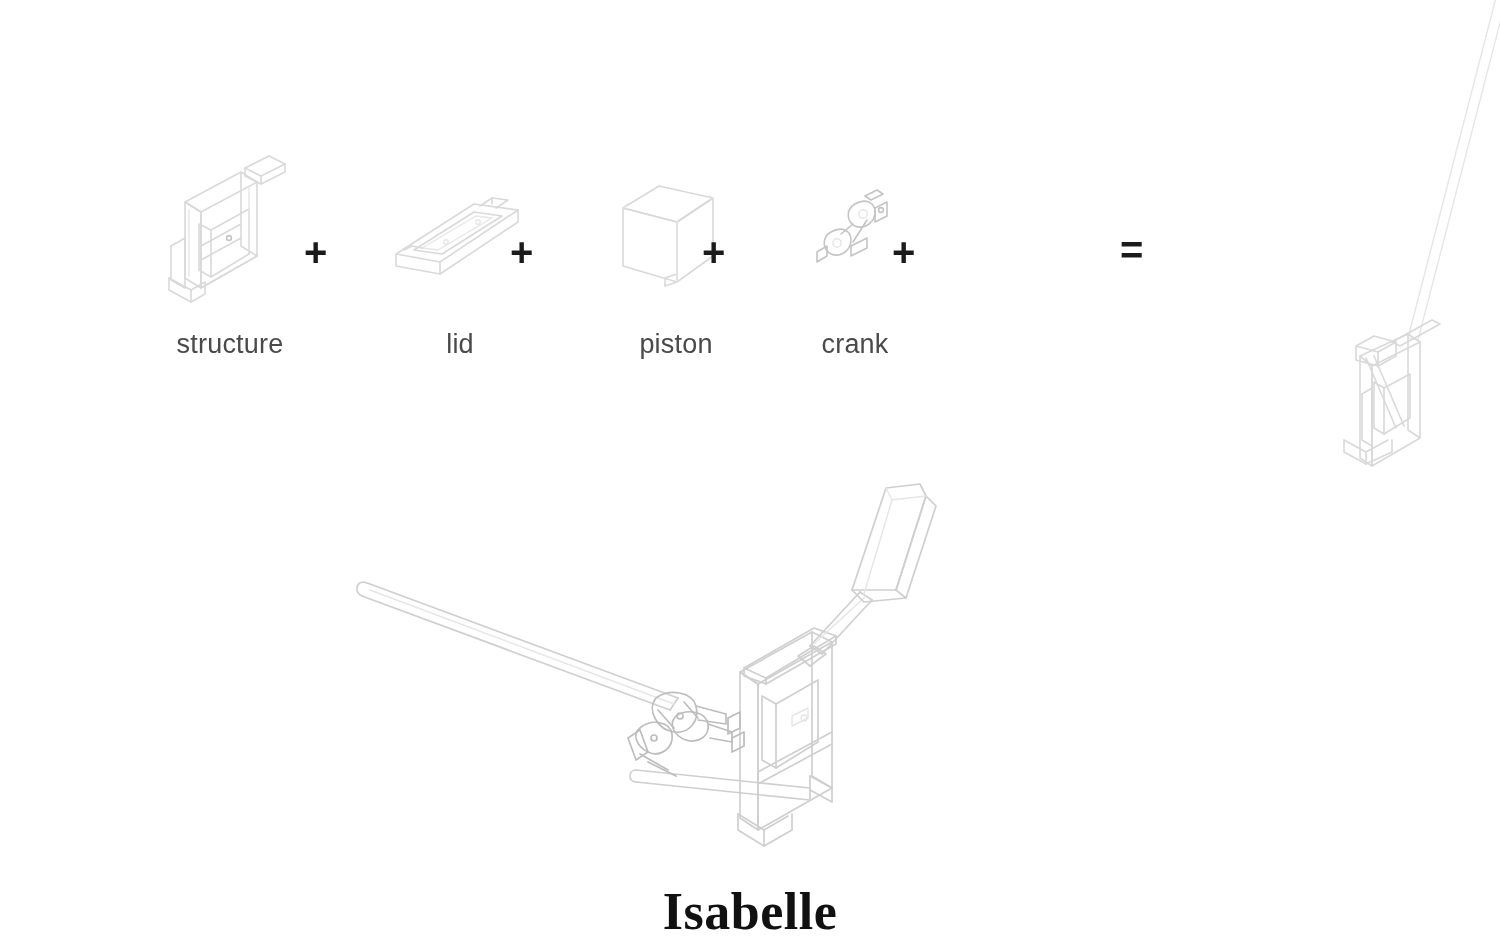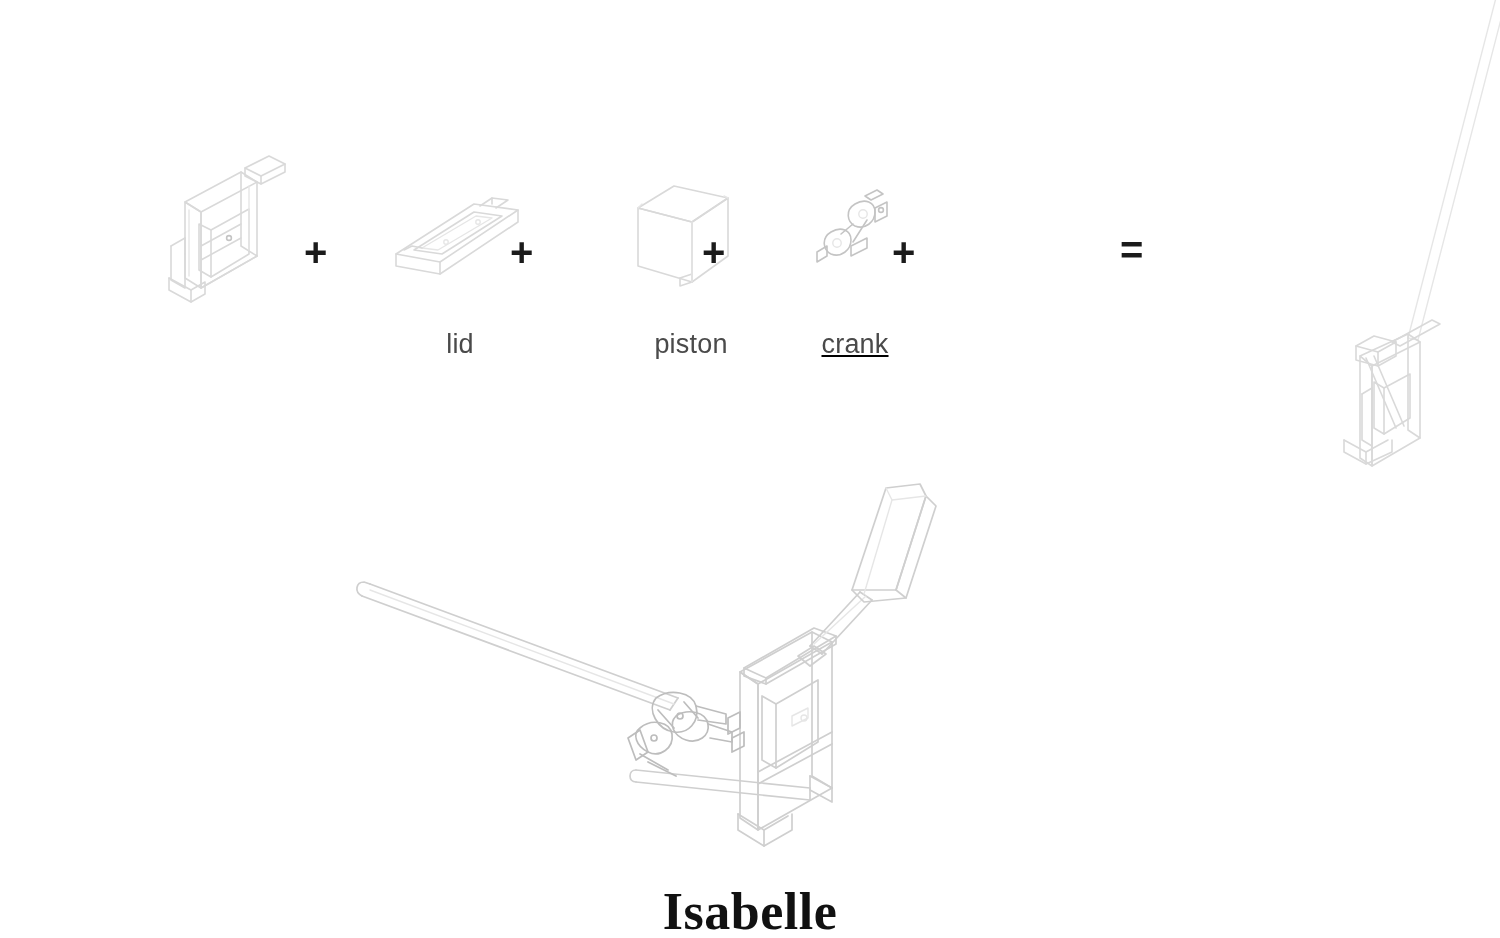--- a/index.html
+++ b/index.html
@@ -129,20 +129,21 @@
             <path d="M56 110 L96 88"></path>
 
             <circle cx="84" cy="88" r="2.4" class="ln-d"></circle>
           </g>
           <g class="ln-l">
             <path d="M44 60 L44 126"></path>
             <path d="M104 36 L104 100"></path>
           </g>
         </svg>
       </div>
+      <div class="caption">structure</div>
     </div>
 
     <span class="op plus" style="left:184px; top:82px;">+</span>
 
     <div class="part" style="left:240px; top:0px; width:200px;text-align:center;">
       <div class="art">
         <svg width="160" height="160" viewBox="0 0 160 160" aria-hidden="true">
           <g class="ln">
 
             <path d="M16 104 L94 54 L138 60 L60 112 Z"></path>
@@ -160,21 +161,21 @@
             <circle cx="66" cy="92" r="2.2" class="ln-l"></circle>
             <circle cx="98" cy="72" r="2.2" class="ln-l"></circle>
           </g>
         </svg>
       </div>
       <div class="caption">lid</div>
     </div>
 
     <span class="op plus" style="left:390px; top:82px;">+</span>
 
-    <div class="part" style="left:471px; top:0px; width:200px;">
+    <div class="part" style="left:456px; top:0px; width:200px;">
       <div class="art">
         <svg width="150" height="160" viewBox="0 0 150 160" aria-hidden="true">
           <g class="ln">
 
             <path d="M22 58 L58 36 L112 48 L76 72 Z"></path>
 
             <path d="M22 58 L22 116 L76 132 L76 72 Z"></path>
 
             <path d="M76 72 L112 48 L112 106 L76 132 Z"></path>
 
@@ -186,21 +187,21 @@
 
             <path d="M76 72 L76 132" class="ln-l"></path>
           </g>
         </svg>
       </div>
       <div class="caption">piston</div>
     </div>
 
     <span class="op plus" style="left:582px; top:82px;">+</span>
 
-    <div class="part" style="left:640px; top:0px; width:190px;text-decoration:underline;">
+    <div class="part" style="left:640px; top:0px; width:190px;">
       <div class="art">
         <svg width="120" height="160" viewBox="0 0 120 160" aria-hidden="true">
           <g class="ln-d">
 
             <path d="M60 54 C70 48 80 52 80 62 C80 72 70 80 60 76 C52 72 50 60 60 54 Z"></path>
 
             <path d="M36 82 C46 76 56 80 56 90 C56 100 46 108 36 104 C28 100 26 88 36 82 Z"></path>
 
             <path d="M58 74 L46 84"></path>
             <path d="M72 70 L58 92"></path>

